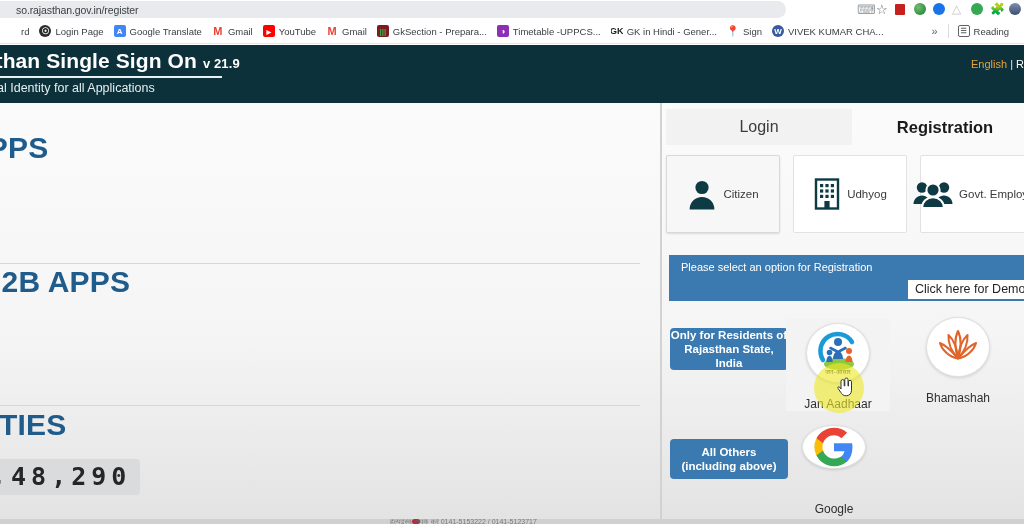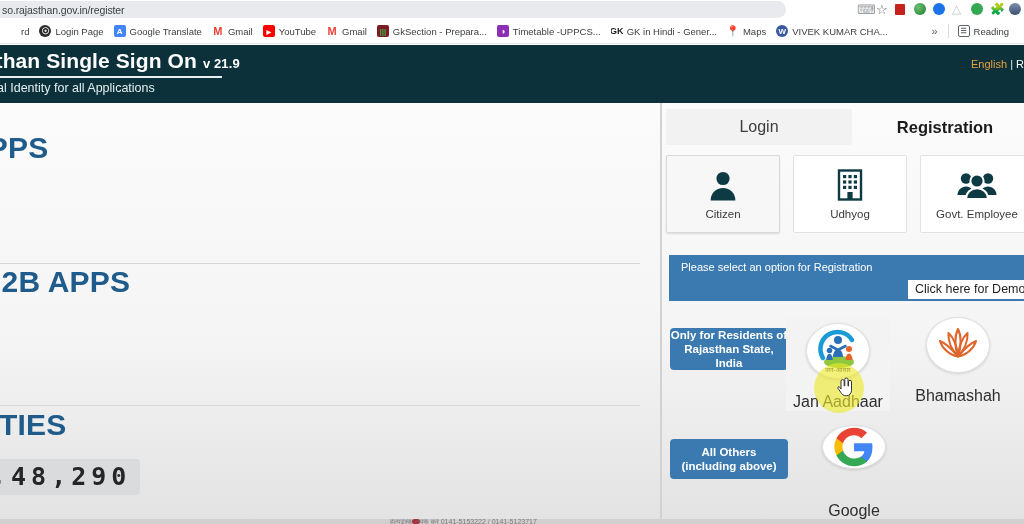--- a/index.html
+++ b/index.html
@@ -18,21 +18,21 @@
     display: flex; align-items: center;
   }
   .omni-pill {
     position: absolute; left: -14px; top: 1px;
     height: 17px; width: 800px;
     background: #e8eaed; border-radius: 9px;
   }
   .omni-url {
     position: relative; z-index: 3;
     font-size: 10.5px; color: #3c4043; letter-spacing: -0.1px;
-    padding-left: 2px;
+    padding-left: 16px;
     white-space: nowrap;
   }
   .omni-icons {
     position: absolute; right: 2px; top: 1px; z-index: 4;
     display: flex; align-items: center; gap: 6px; height: 17px;
   }
   .omni-ic { width: 13px; height: 13px; display: block; position: relative; }
   .star-ic { font-size: 13px; line-height: 13px; color: #5f6368; }
   .ext-sq { width: 10px; height: 11px; border-radius: 1px; }
   .ext-circ { width: 12px; height: 12px; border-radius: 50%; }
@@ -132,21 +132,21 @@
   .tab.inactive { background: #f2f2f2; color: #3c3c3c; }
   .tab.active { background: transparent; color: #1a1a1a; font-weight: bold; font-size: 16.5px; }
 
   .cat-row {
     position: absolute; left: 4px; top: 52px; width: 380px;
     display: flex; gap: 13px;
   }
   .cat-card {
     width: 114px; height: 78px;
     background: #ffffff; border: 1px solid #e2e2e2; border-radius: 2px;
-    display: flex; flex-direction: column; align-items: center; justify-content: center;
+    display: flex; flex-direction: row; align-items: center; justify-content: center;
     gap: 6px; cursor: pointer;
   }
   .cat-card.selected { background: #f7f7f7; border-color: #d9d9d9; box-shadow: 0 1px 2px rgba(0,0,0,.12); }
   .cat-label { font-size: 11.5px; color: #3a3a3a; white-space: nowrap; }
   .cat-ico { height: 34px; display: flex; align-items: center; justify-content: center; }
 
   .info-bar {
     position: absolute; left: 7px; top: 152px; width: 372px; height: 46px;
     background: #3b7ab0;
     color: #ffffff;
@@ -190,30 +190,30 @@
 
   .opt-card {
     position: absolute;
     width: 104px; height: 92px;
     display: flex; flex-direction: column; align-items: center; justify-content: flex-start;
     cursor: pointer;
   }
   .opt-card.hl { background: #f3f3f3; }
   #card-jan { left: 124px; top: 8px; }
   #card-bham { left: 244px; top: 2px; }
-  #card-goog { left: 140px; top: 0px; gap: 19px; }
+  #card-goog { left: 120px; top: 0px; gap: 19px; }
 
   .opt-circle {
     width: 64px; height: 64px; border-radius: 50%;
     background: #ffffff; border: 1px solid #e0e0e0;
     box-shadow: 0 1px 3px rgba(0,0,0,.14);
     display: flex; align-items: center; justify-content: center;
     position: relative; margin-top: 4px;
   }
-  .opt-label { font-size: 16px; color: #2e2e2e; margin-top: 14px; white-space: nowrap; }
+  .opt-label { font-size: 12px; color: #2e2e2e; margin-top: 14px; white-space: nowrap; }
 
   .click-halo {
     position: absolute; width: 50px; height: 50px; border-radius: 50%;
     background: rgba(238,233,40,0.62);
     left: 28px; top: 44px; pointer-events: none; z-index: 5;
   }
   .hand-cursor {
     position: absolute; left: 50px; top: 58px; z-index: 6; pointer-events: none;
   }
 
@@ -294,21 +294,21 @@
     <div class="bm">
       <span class="bm-ico" style="background:#8c2fb5;color:#fff;font-size:8px;">◑</span>
       <span>Timetable -UPPCS...</span>
     </div>
     <div class="bm">
       <span class="bm-ico" style="color:#1a1a1a;font-size:9px;">GK</span>
       <span>GK in Hindi - Gener...</span>
     </div>
     <div class="bm">
       <span class="bm-ico" style="color:#ea4335;font-size:11px;">📍</span>
-      <span>Maps</span>
+      <span>Sign</span>
     </div>
     <div class="bm">
       <span class="bm-ico" style="background:#3858a0;color:#fff;border-radius:50%;font-size:8px;">W</span>
       <span>VIVEK KUMAR CHA...</span>
     </div>
     <span style="flex:1"></span>
     <span class="bm-overflow">»</span>
     <span class="bm-sep"></span>
     <div class="bm" style="padding-right:15px;">
       <span class="bm-ico" style="border:1px solid #5f6368;font-size:7px;color:#5f6368;">☰</span>

